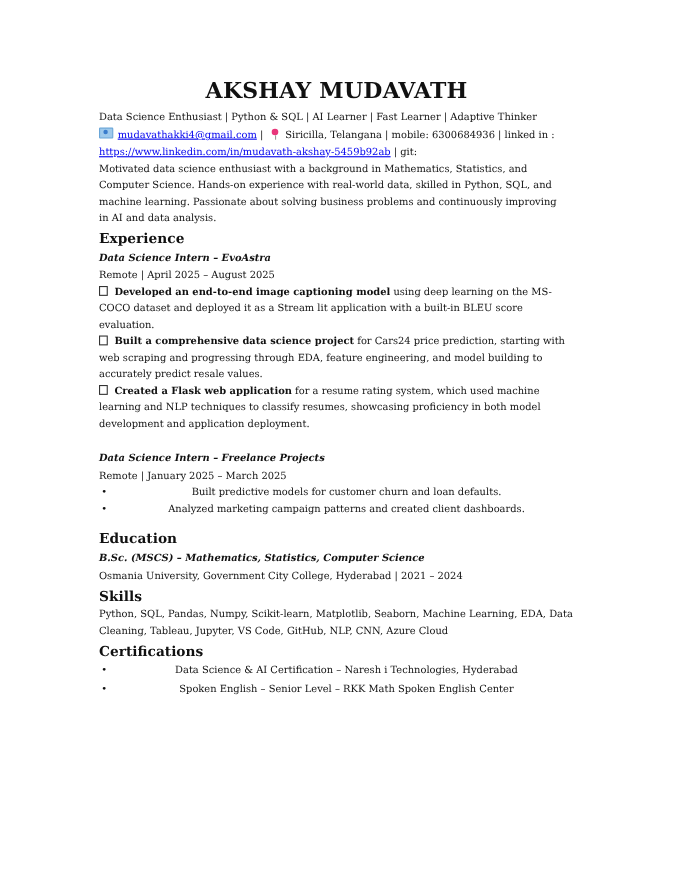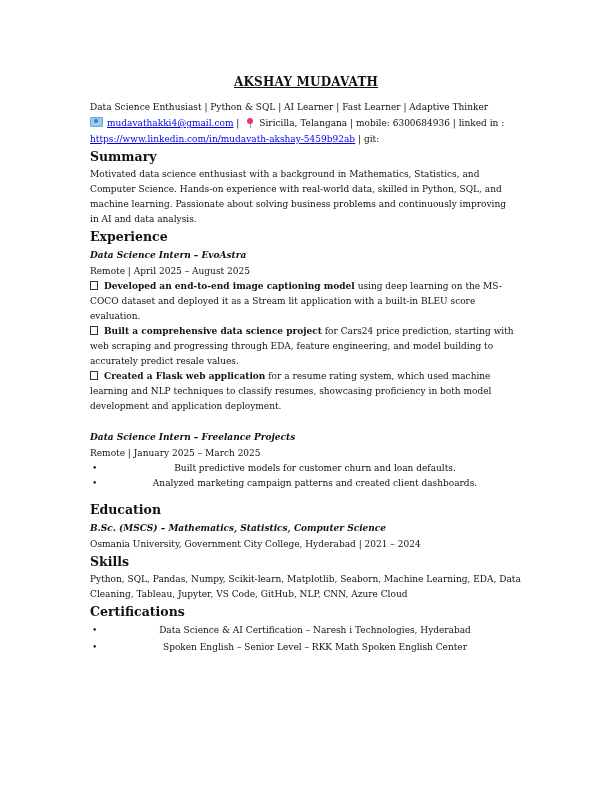--- a/index.html
+++ b/index.html
@@ -1,20 +1,20 @@
 <!DOCTYPE html>
 <html><head>
 <meta charset="utf-8">
 <style>
   html, body { margin: 0; padding: 0; background: #ffffff; }
   body { width: 612px; height: 792px; position: relative; overflow: hidden;
          font-family: "DejaVu Serif", "Liberation Serif", serif; color: #111; }
   .page { position: absolute; left: 90px; top: 70px; width: 432px; }
-  .name { text-align: center; font-size: 12px; font-weight: bold; letter-spacing: 0.2px;
-          margin: 0 0 5px 0; line-height: 24px; text-decoration: underline; }
+  .name { text-align: center; font-size: 20px; font-weight: bold; letter-spacing: 0.2px;
+          margin: 0 0 5px 0; line-height: 24px; }
   .line { font-size: 9px; line-height: 16px; margin: 0; white-space: nowrap; }
   .para { font-size: 9px; line-height: 15px; margin: 0; }
   .h { font-size: 12.5px; font-weight: bold; line-height: 18px; margin: 1px 0 1px 0; }
   .job { font-size: 9px; font-weight: bold; line-height: 16px; margin: 0; font-style: italic; }
   a.link { color: #1a0dab; color: #0000ee; text-decoration: underline; }
   .ico-mail { display: inline-block; width: 11px; height: 8px; background: #9ec9ec; border: 1px solid #6aa6d8;
               border-radius: 1px; vertical-align: -1px; margin-right: 4px; position: relative; }
   .ico-mail::after { content: ""; position: absolute; left: 3px; top: 1px; width: 4px; height: 4px;
                      border-radius: 50%; background: #3a7ccc; }
   .ico-pin { display: inline-block; width: 6px; height: 6px; background: #e8357a; border-radius: 50%;
@@ -37,21 +37,20 @@
   <p class="line">
     <span class="ico-mail"></span><a class="link">mudavathakki4@gmail.com</a>
     <span>|</span>
     <span class="ico-pin"></span><span>Siricilla, Telangana | mobile: 6300684936 | linked in :</span>
   </p>
   <p class="line">
     <a class="link">https://www.linkedin.com/in/mudavath-akshay-5459b92ab</a>
     <span>| git:</span>
   </p>
 
-  <div class="h">Summary</div>
   <div>
     <p class="para">Motivated data science enthusiast with a background in Mathematics, Statistics, and</p>
     <p class="para">Computer Science. Hands-on experience with real-world data, skilled in Python, SQL, and</p>
     <p class="para">machine learning. Passionate about solving business problems and continuously improving</p>
     <p class="para">in AI and data analysis.</p>
   </div>
 
   <div class="h">Experience</div>
 
   <div>

